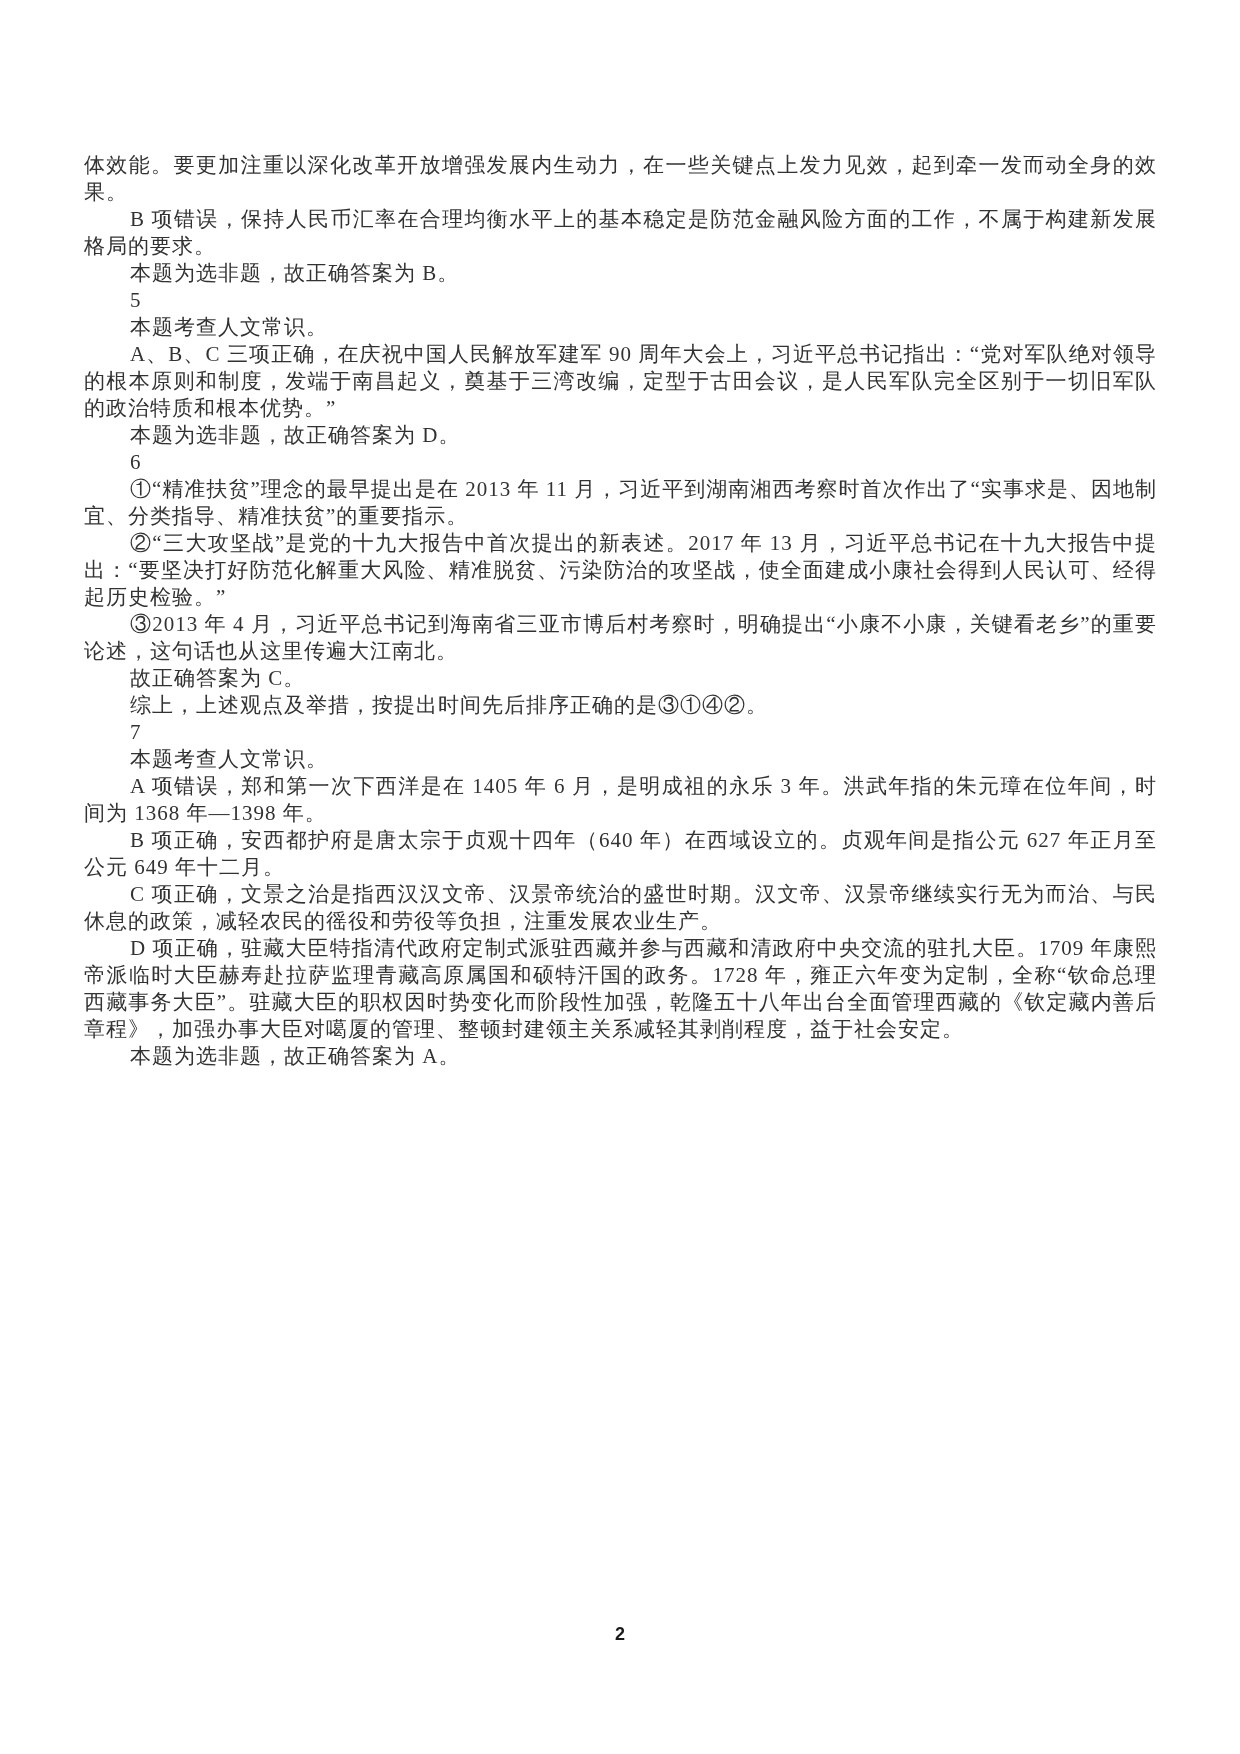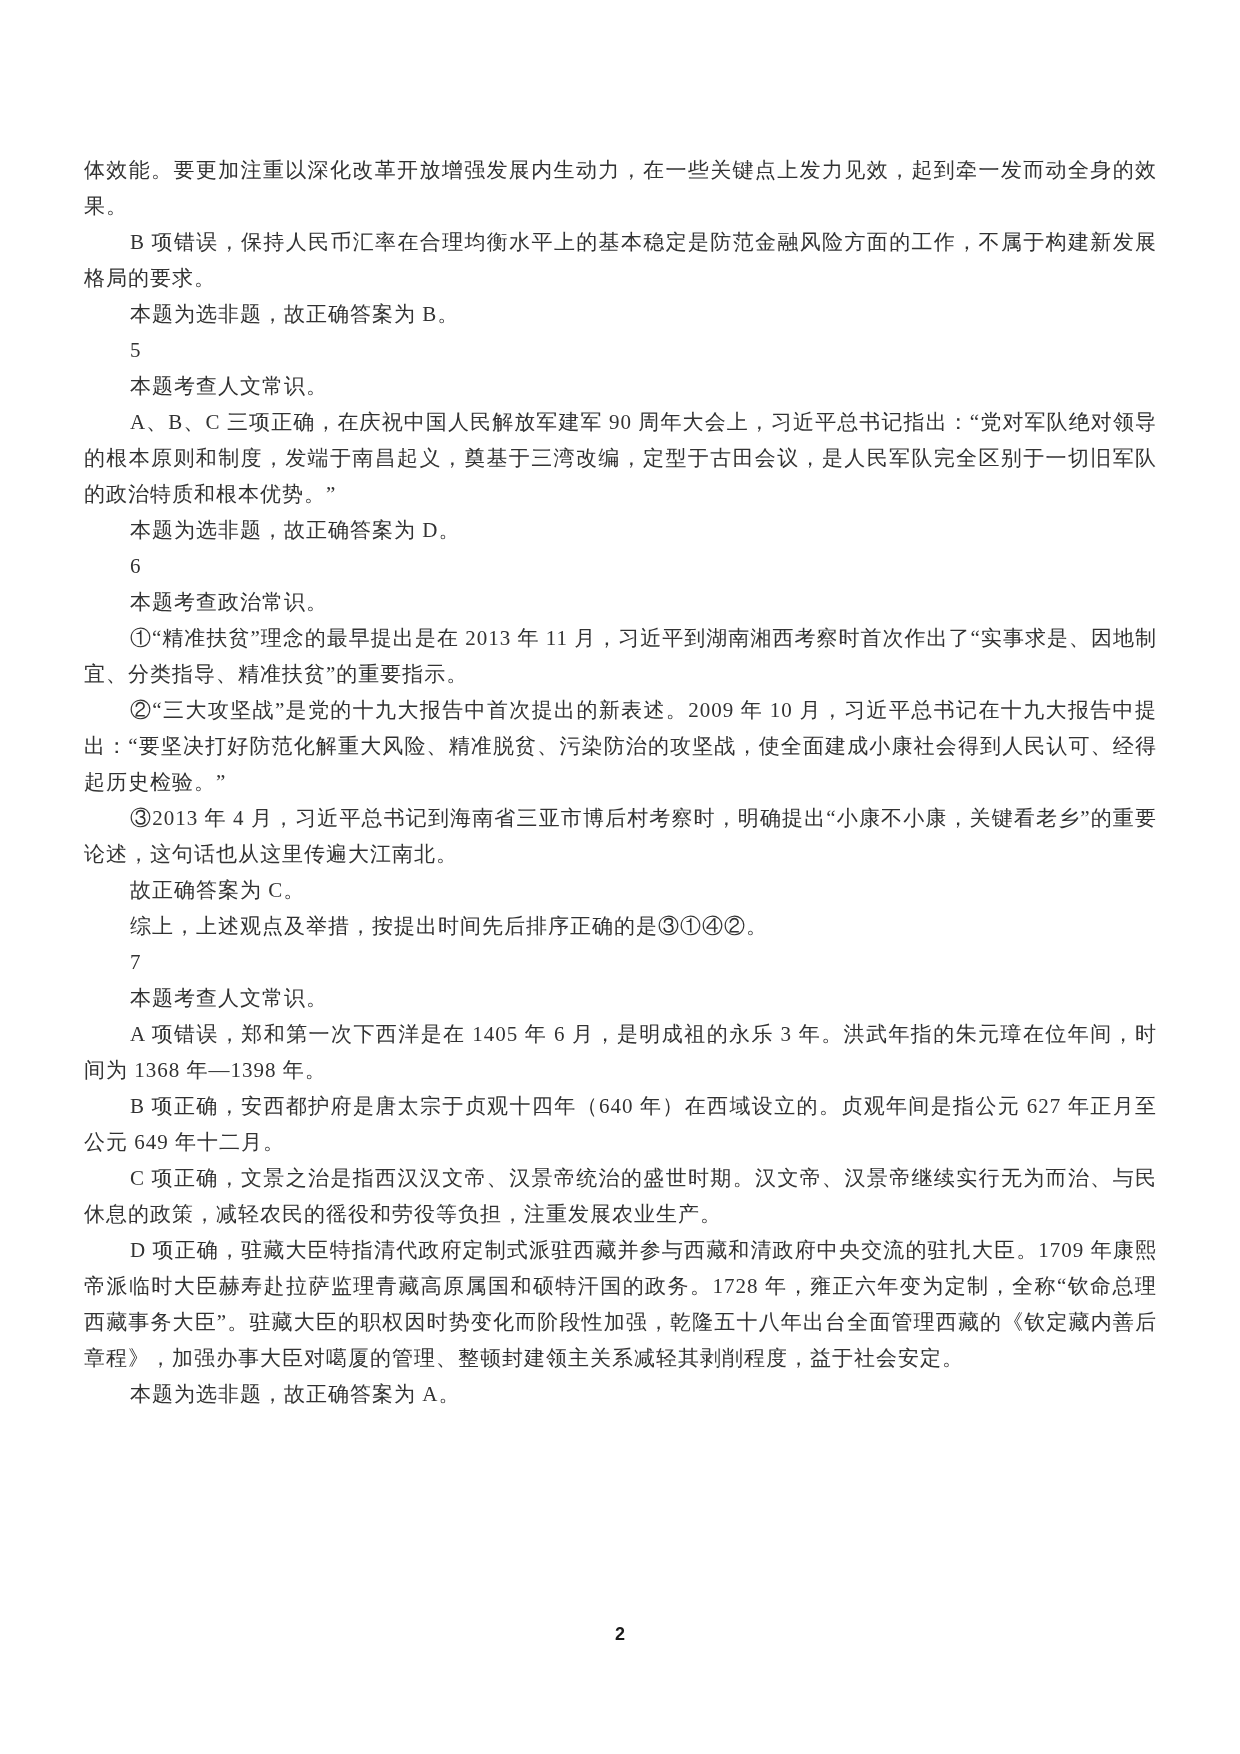--- a/index.html
+++ b/index.html
@@ -15,21 +15,21 @@
   .doc-body {
     position: absolute;
     left: 84px;
     top: 152px;
     width: 1073px;
   }
   .doc-body p {
     margin: 0;
     padding: 0;
     font-size: 21px;
-    line-height: 36px;
+    line-height: 27px;
     letter-spacing: 1px;
     text-align: justify;
     text-indent: 46px;
     word-break: break-all;
   }
   .doc-body p.flush { text-indent: 0; }
   .page-footer {
     position: absolute;
     top: 1624px;
     left: 0;
@@ -47,23 +47,22 @@
 <div class="page">
   <div class="doc-body">
       <p class="flush">体效能。要更加注重以深化改革开放增强发展内生动力，在一些关键点上发力见效，起到牵一发而动全身的效果。</p>
       <p>B 项错误，保持人民币汇率在合理均衡水平上的基本稳定是防范金融风险方面的工作，不属于构建新发展格局的要求。</p>
       <p>本题为选非题，故正确答案为 B。</p>
       <p>5</p>
       <p>本题考查人文常识。</p>
       <p>A、B、C 三项正确，在庆祝中国人民解放军建军 90 周年大会上，习近平总书记指出：“党对军队绝对领导的根本原则和制度，发端于南昌起义，奠基于三湾改编，定型于古田会议，是人民军队完全区别于一切旧军队的政治特质和根本优势。”</p>
       <p>本题为选非题，故正确答案为 D。</p>
       <p>6</p>
-      <p>本题考查政治常识。</p>
       <p>①“精准扶贫”理念的最早提出是在 2013 年 11 月，习近平到湖南湘西考察时首次作出了“实事求是、因地制宜、分类指导、精准扶贫”的重要指示。</p>
-      <p>②“三大攻坚战”是党的十九大报告中首次提出的新表述。2009 年 10 月，习近平总书记在十九大报告中提出：“要坚决打好防范化解重大风险、精准脱贫、污染防治的攻坚战，使全面建成小康社会得到人民认可、经得起历史检验。”</p>
+      <p>②“三大攻坚战”是党的十九大报告中首次提出的新表述。2017 年 13 月，习近平总书记在十九大报告中提出：“要坚决打好防范化解重大风险、精准脱贫、污染防治的攻坚战，使全面建成小康社会得到人民认可、经得起历史检验。”</p>
       <p>③2013 年 4 月，习近平总书记到海南省三亚市博后村考察时，明确提出“小康不小康，关键看老乡”的重要论述，这句话也从这里传遍大江南北。</p>
       <p>故正确答案为 C。</p>
       <p>综上，上述观点及举措，按提出时间先后排序正确的是③①④②。</p>
       <p>7</p>
       <p>本题考查人文常识。</p>
       <p>A 项错误，郑和第一次下西洋是在 1405 年 6 月，是明成祖的永乐 3 年。洪武年指的朱元璋在位年间，时间为 1368 年—1398 年。</p>
       <p>B 项正确，安西都护府是唐太宗于贞观十四年（640 年）在西域设立的。贞观年间是指公元 627 年正月至公元 649 年十二月。</p>
       <p>C 项正确，文景之治是指西汉汉文帝、汉景帝统治的盛世时期。汉文帝、汉景帝继续实行无为而治、与民休息的政策，减轻农民的徭役和劳役等负担，注重发展农业生产。</p>
       <p>D 项正确，驻藏大臣特指清代政府定制式派驻西藏并参与西藏和清政府中央交流的驻扎大臣。1709 年康熙帝派临时大臣赫寿赴拉萨监理青藏高原属国和硕特汗国的政务。1728 年，雍正六年变为定制，全称“钦命总理西藏事务大臣”。驻藏大臣的职权因时势变化而阶段性加强，乾隆五十八年出台全面管理西藏的《钦定藏内善后章程》，加强办事大臣对噶厦的管理、整顿封建领主关系减轻其剥削程度，益于社会安定。</p>
       <p>本题为选非题，故正确答案为 A。</p>

